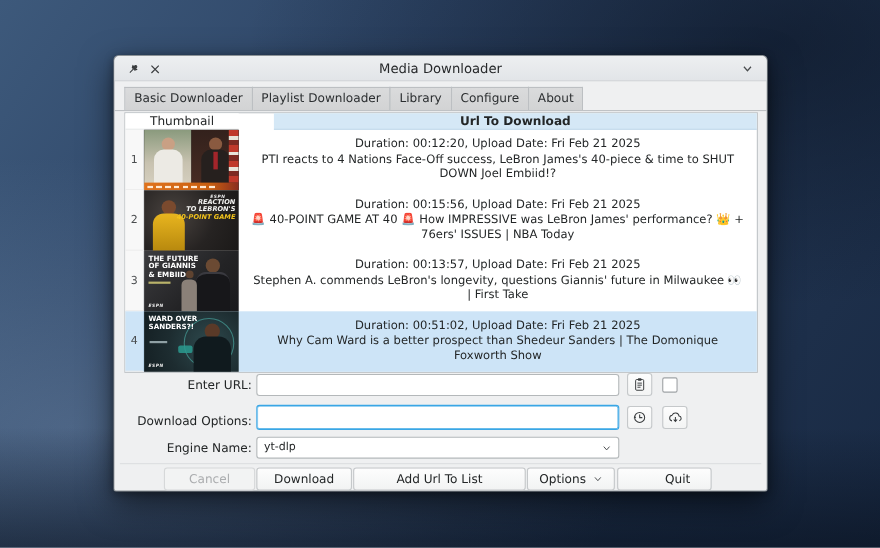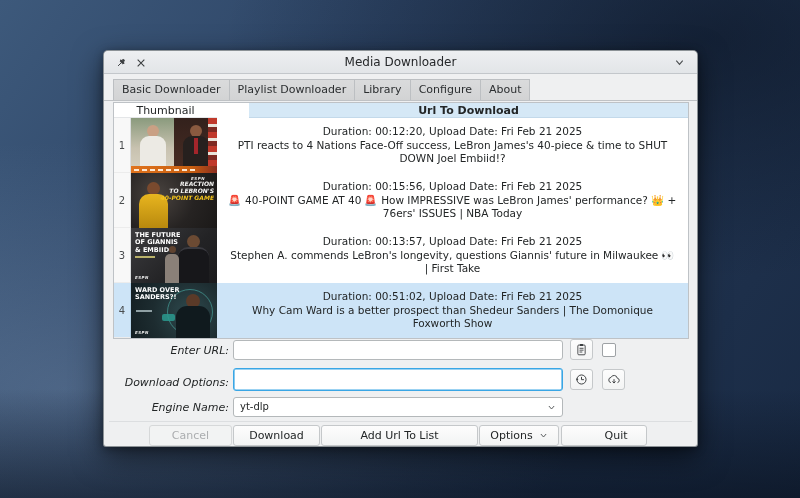--- a/index.html
+++ b/index.html
@@ -112,21 +112,21 @@
   .t34-text { position:absolute; left:4px; top:4px; font-size:6.5px; font-weight:800; color:#fff; line-height:1.15; white-space:nowrap; }
   .t3-sub { position:absolute; left:4px; top:28px; width:20px; height:1.5px; background:#b9b26a; }
   
   .thumb4 { background:radial-gradient(circle at 68% 55%, #2e4a4e 0%, #1d2c30 55%, #131e22 100%); }
   .thumb4::before { content:""; position:absolute; right:4px; top:6px; width:44px; height:44px; border:1px solid rgba(80,190,180,0.55); border-radius:50%; }
   .thumb4 .head { right:17px; top:11px; width:14px; height:14px; background:#5a3a28; }
   .thumb4 .body4 { position:absolute; right:7px; top:23px; width:34px; height:32px; border-radius:11px 11px 0 0; background:#101a1e; }
   .t4-badge { position:absolute; left:31px; top:31px; width:13px; height:7px; border-radius:2px; background:#2a9a8f; opacity:0.85; }
   .t4-date { position:absolute; left:5px; top:27px; width:16px; height:1.5px; background:#8fa0a4; }
   
-  .flabel { position:absolute; left:0; width:125px; text-align:right; font-size:11px; color:#232627;font-style:italic; }
+  .flabel { position:absolute; left:0; width:125px; text-align:right; font-size:11px; color:#232627; }
   .tinput {
     position:absolute; left:129px; width:330px; height:20px;
     background:#fff; border:1px solid #b4b8ba; border-radius:3px;
     font:11px "DejaVu Sans",sans-serif; padding:0 5px; color:#232627; outline:none;
   }
   .tinput.focus { border:1px solid #39a6e5; box-shadow:inset 0 0 0 0.6px #39a6e5; height:23px; }
   .iconbtn {
     position:absolute; width:23px; height:21px; background:linear-gradient(180deg,#fdfdfd,#f3f4f4);
     border:1px solid #c5c8ca; border-radius:3px; display:flex; align-items:center; justify-content:center;
   }

